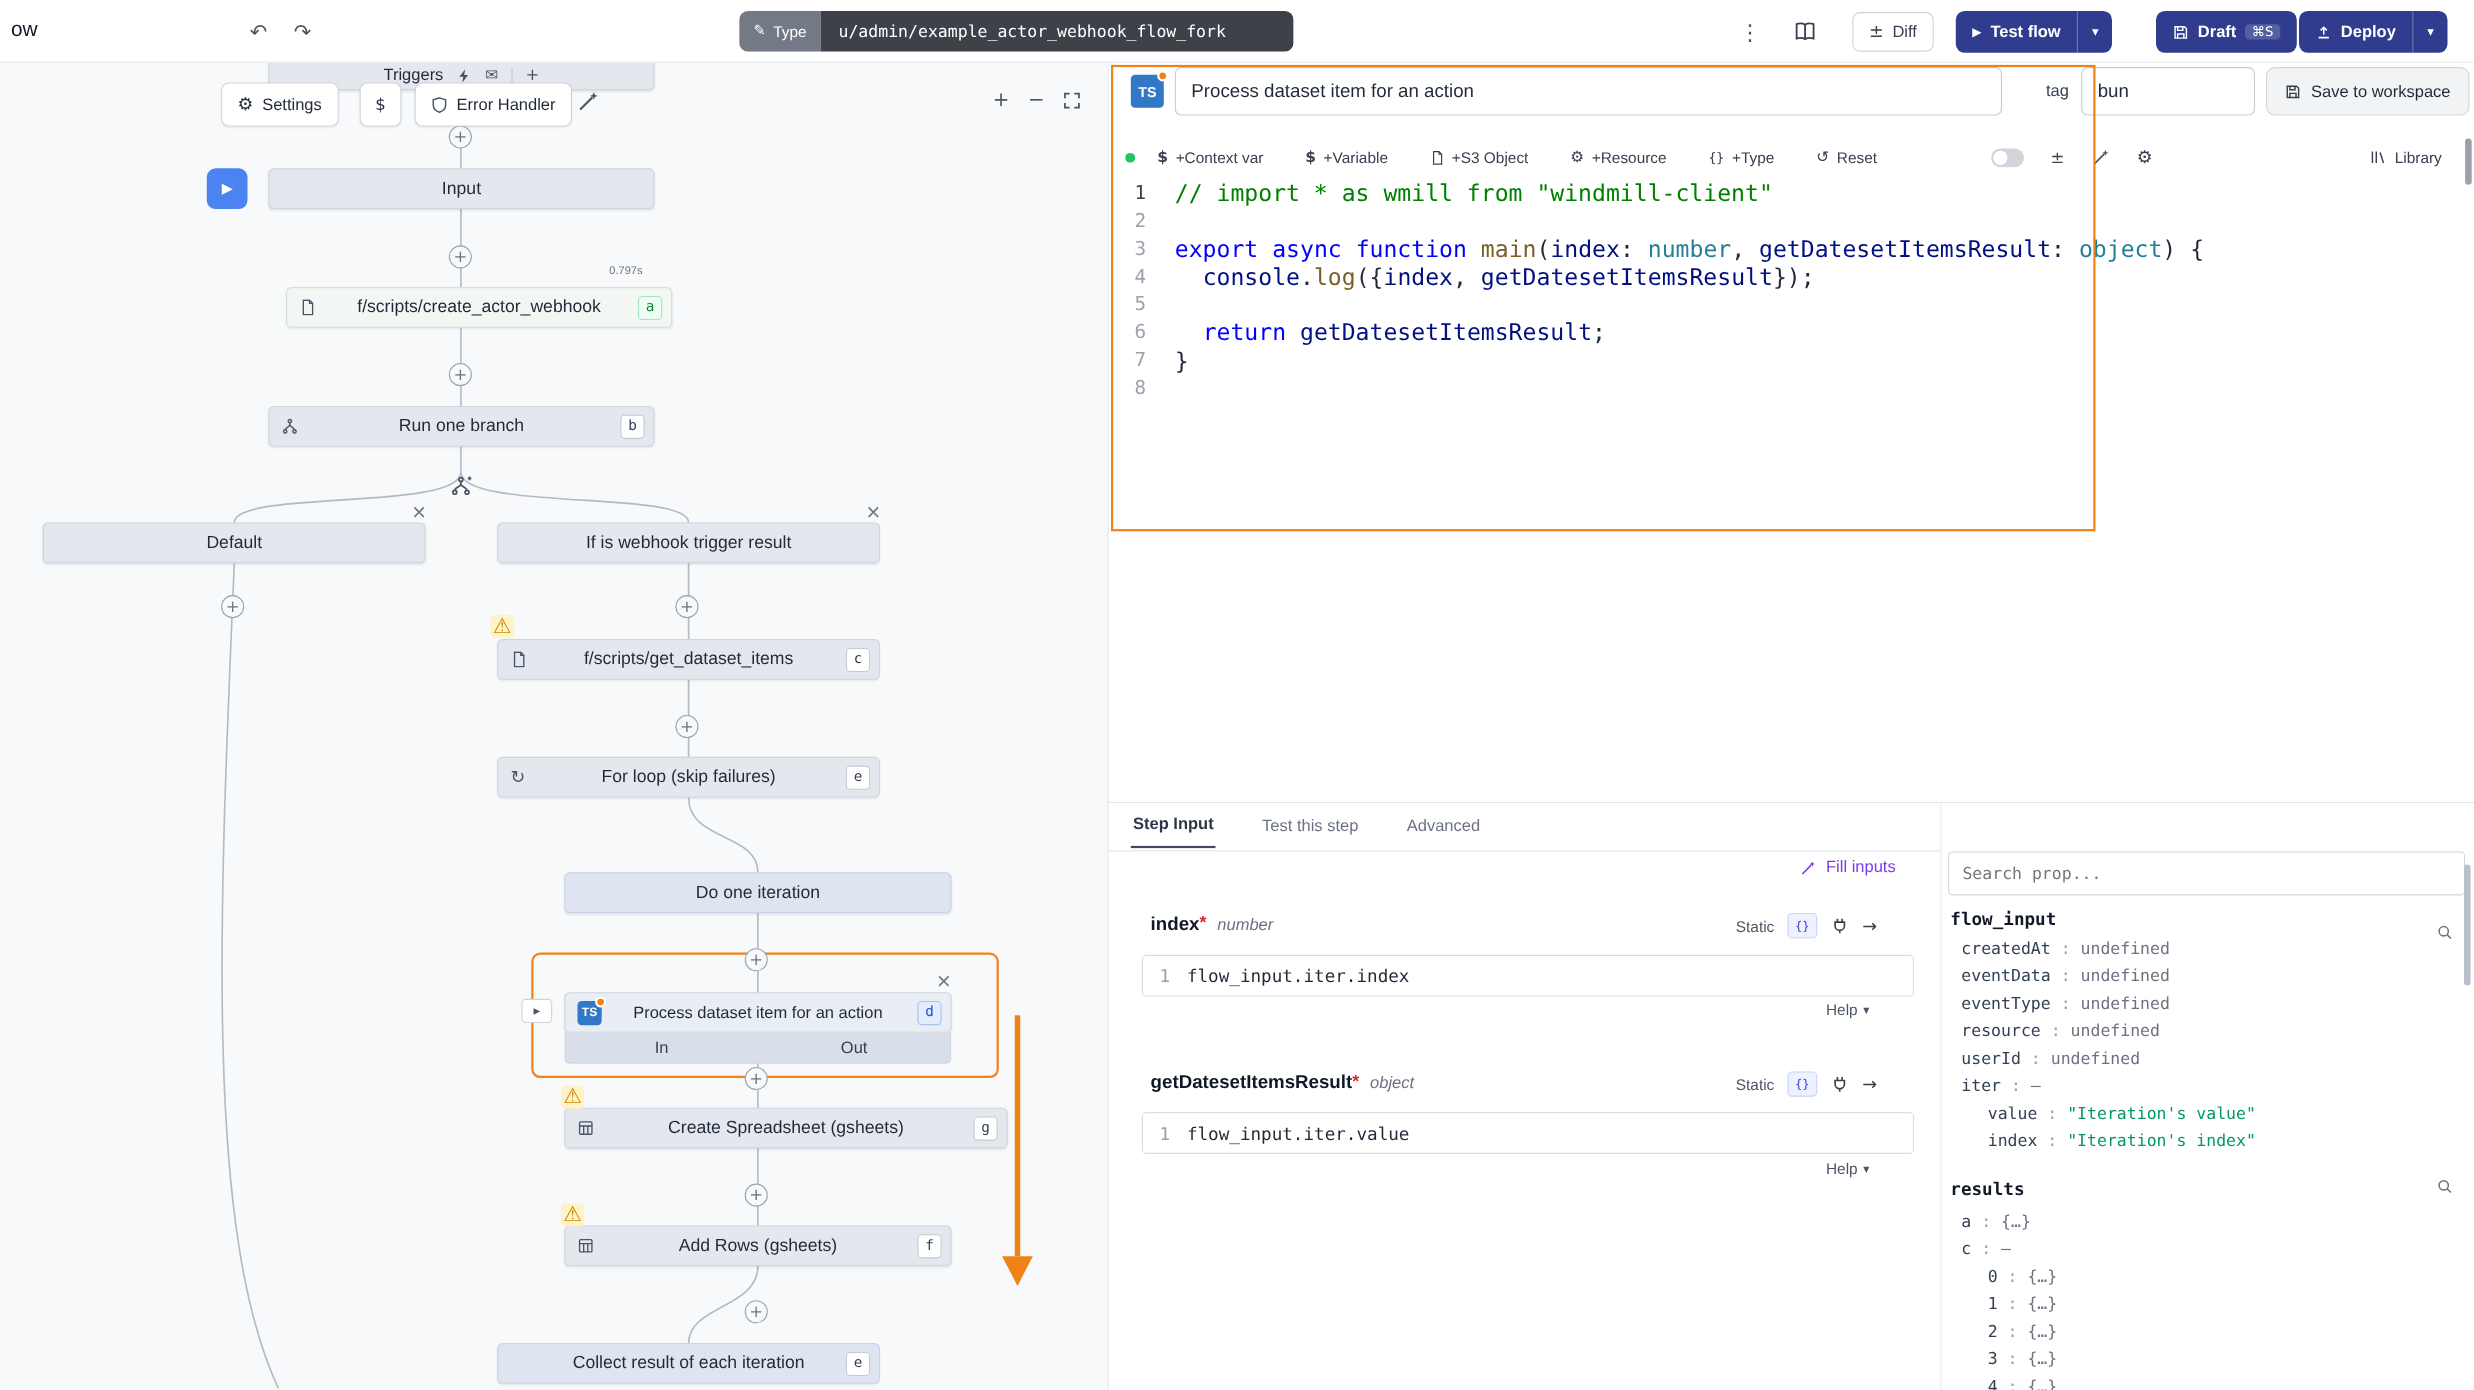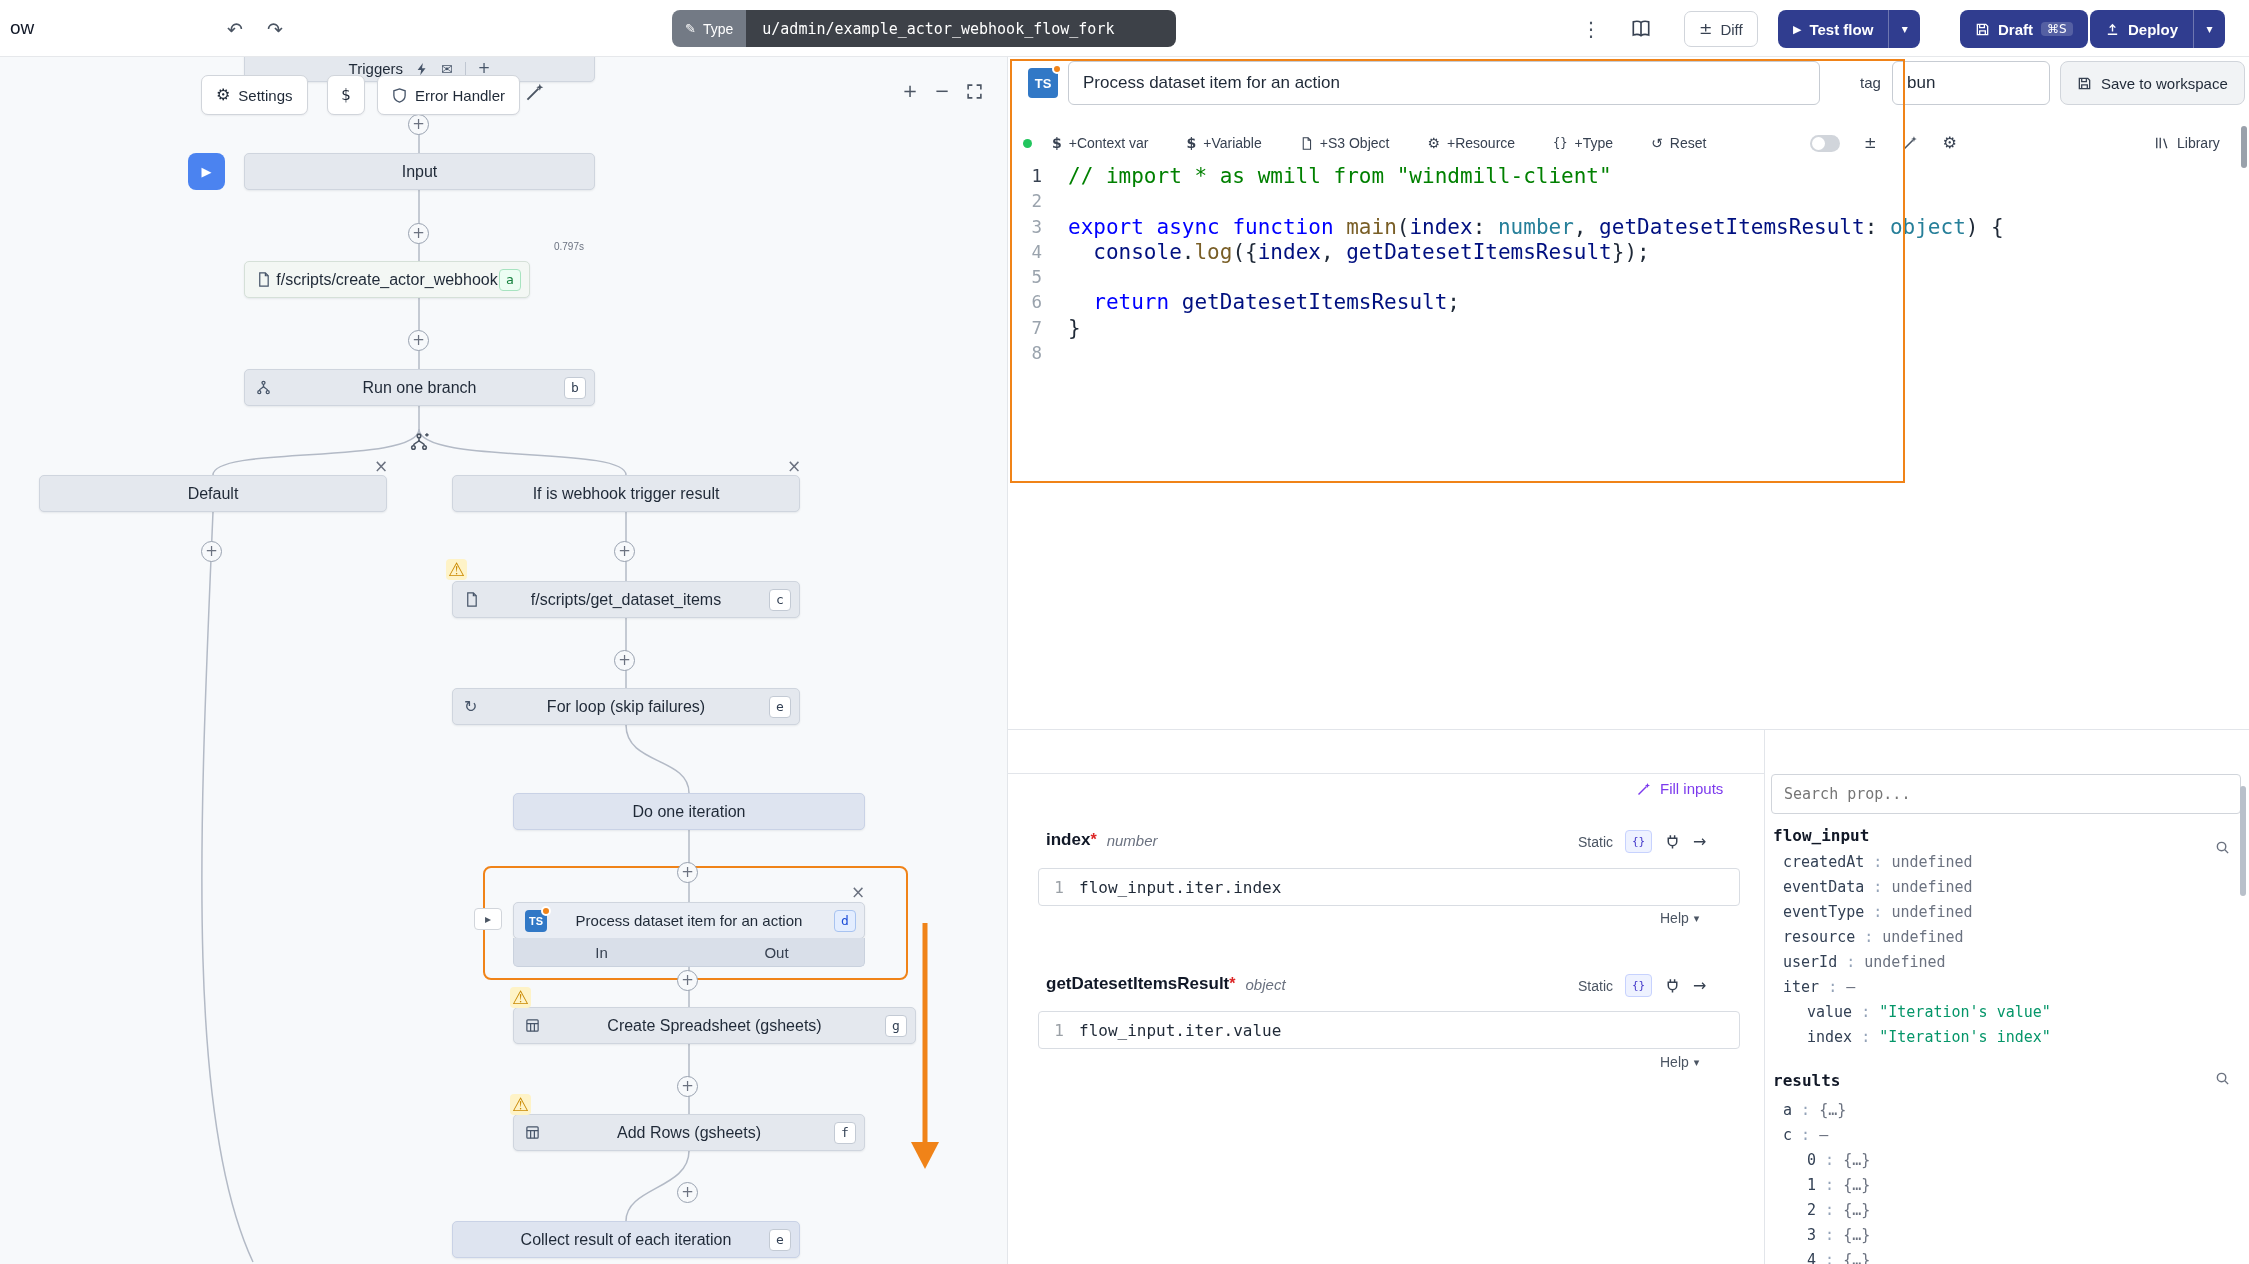--- a/index.html
+++ b/index.html
@@ -227,21 +227,21 @@
 
   <div class="abs" style="left:188px;top:96px;width:37px;height:37px;border-radius:8px;background:#4b83f0;display:flex;align-items:center;justify-content:center;z-index:2;cursor:pointer">
     <span class="glyph" style="color:#fff;font-size:13px">▶</span>
   </div>
   <div class="node" style="left:244px;top:96px;width:351px">
     <span>Input</span>
   </div>
 
   <div class="abs" style="left:384px;top:184px;width:200px;text-align:right;font-size:10px;color:#6b7280;z-index:2">0.797s</div>
 
-  <div class="node node-light" style="left:244px;top:204px;width:286px">
+  <div class="node node-light" style="left:260px;top:204px;width:351px">
     <span class="n-icon">
         <svg width="15" height="15" viewBox="0 0 16 16" fill="none" stroke="#475569" stroke-width="1.3">
           <path d="M4 1h6l3 3v11H4z"></path>
           <path d="M10 1v3h3"></path>
         </svg>
       </span>
     <span>f/scripts/create_actor_webhook</span>
     <span class="badge green">a</span>
   </div>
 
@@ -448,20 +448,25 @@
     <div class="ln">7</div>
     <div class="ln">8</div>
   </div>
 <div class="code-lines mono"><div><span class="tok-c">// import * as wmill from "windmill-client"</span></div><div>&nbsp;</div><div><span class="tok-k">export</span><span class="tok-p"> </span><span class="tok-k">async</span><span class="tok-p"> </span><span class="tok-k">function</span><span class="tok-p"> </span><span class="tok-f">main</span><span class="tok-p">(</span><span class="tok-v">index</span><span class="tok-p">: </span><span class="tok-t">number</span><span class="tok-p">, </span><span class="tok-v">getDatesetItemsResult</span><span class="tok-p">: </span><span class="tok-t">object</span><span class="tok-p">) {</span></div><div><span class="tok-p">  </span><span class="tok-v">console</span><span class="tok-p">.</span><span class="tok-f">log</span><span class="tok-p">({</span><span class="tok-v">index</span><span class="tok-p">, </span><span class="tok-v">getDatesetItemsResult</span><span class="tok-p">});</span></div><div>&nbsp;</div><div><span class="tok-p">  </span><span class="tok-k">return</span><span class="tok-p"> </span><span class="tok-v">getDatesetItemsResult</span><span class="tok-p">;</span></div><div><span class="tok-p">}</span></div><div>&nbsp;</div></div>
 
 <div class="abs" style="left:1010px;top:59px;width:895px;height:424px;border:2px solid var(--accent-orange);z-index:10;pointer-events:none"></div>
 
 <div class="divider-h" style="left:1008px;top:729px;width:1241px"></div>
 
 <div class="abs" style="left:1008px;top:730px;width:1241px;height:534px;background:#fff">
+  <div class="abs flex" style="left:20px;top:0;gap:40px">
+    <div class="tab active">Step Input</div>
+    <div class="tab">Test this step</div>
+    <div class="tab">Advanced</div>
+  </div>
   <div class="divider-h" style="left:0;top:43px;width:1241px"></div>
 
   <div class="abs flex" style="left:628px;top:50px;gap:8px;font-size:15px;color:#7c3aed;cursor:pointer">
     <span>
         <svg width="16" height="16" viewBox="0 0 16 16" fill="none" stroke="currentColor" stroke-width="1.4">
           <path d="M2.5 13.5l8-8"></path>
           <path d="M11.5 2l.7 1.8L14 4.5l-1.8.7-.7 1.8-.7-1.8-1.8-.7 1.8-.7z" fill="currentColor" stroke="none"></path>
         </svg>
       </span>
     <span>Fill inputs</span>

